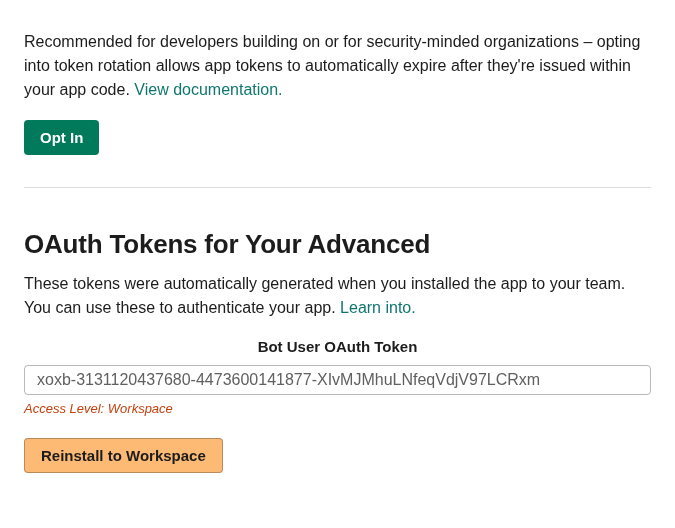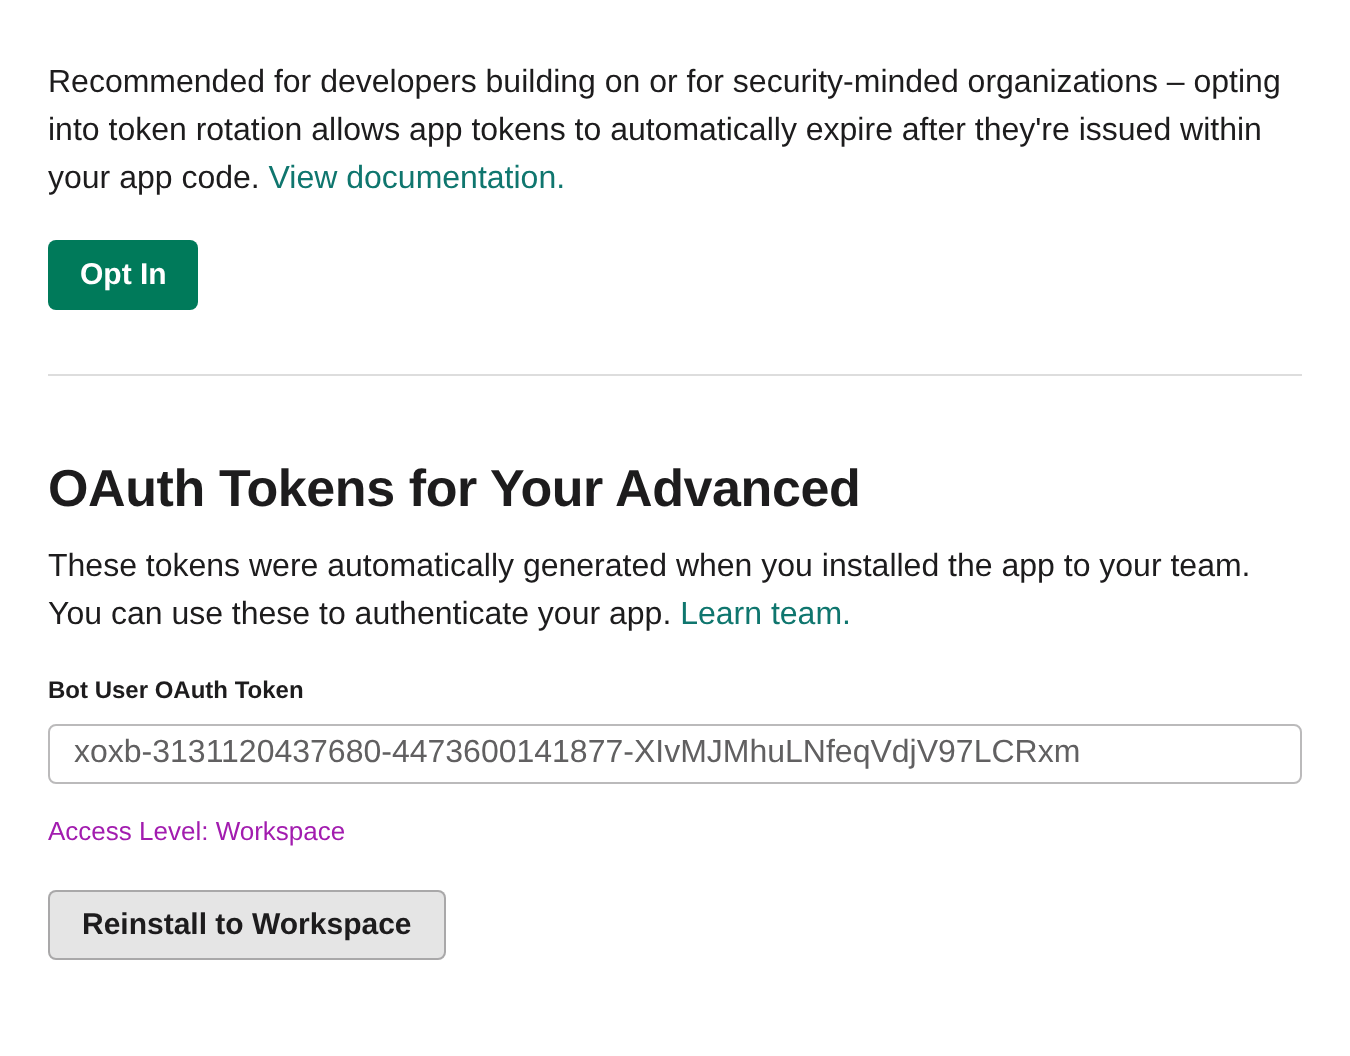--- a/index.html
+++ b/index.html
@@ -37,46 +37,47 @@
       color: #fff;
       font-size: 15px;
       font-weight: 700;
       border: none;
       border-radius: 4px;
       padding: 9px 16px;
       cursor: pointer;
     }
     .btn-secondary {
       display: inline-block;
-      background: #e5e5e5;
+      background: #fdba74;
       color: #1d1c1d;
       font-size: 15px;
       font-weight: 700;
       border: 1px solid rgba(29,28,29,0.3);
       border-radius: 4px;
       padding: 8px 16px;
       cursor: pointer;
     }
     hr {
       border: none;
       border-top: 1px solid #ddd;
       margin: 32px 0 40px 0;
     }
     .field-label {
-      font-size: 12px;
+      font-size: 15px;
       font-weight: 700;
       margin-bottom: 10px;
+      text-align: center;
     }
     .token-row {
       display: flex;
       align-items: center;
       border: 1px solid rgba(29,28,29,0.3);
       border-radius: 4px;
       padding: 5px 18px 5px 12px;
-      margin-bottom: 16px;
+      margin-bottom: 6px;
     }
     .token-input {
       flex: 1;
       border: none;
       font-size: 16px;
       color: #616061;
       outline: none;
       background: transparent;
       font-family: inherit;
     }
@@ -85,40 +86,41 @@
       border: 1px solid rgba(29,28,29,0.3);
       border-radius: 4px;
       font-size: 13px;
       font-weight: 700;
       padding: 5px 10px;
       cursor: pointer;
       color: #1d1c1d;
     }
     .access-level {
       font-size: 13px;
-      color: #a21caf;
+      color: #c2410c;
       margin-bottom: 22px;
+      font-style: italic;
     }
   </style>
 </head>
 <body>
 
 <section>
   <p class="description">
     <span>Recommended for developers building on or for security-minded organizations – opting into token rotation allows app tokens to automatically expire after they're issued within your app code. </span><a href="#">View documentation.</a>
   </p>
   <button class="btn-primary">Opt In</button>
 </section>
 
 <hr>
 
 <section>
   <h2>OAuth Tokens for Your Advanced</h2>
   <p class="description">
-    <span>These tokens were automatically generated when you installed the app to your team. You can use these to authenticate your app. </span><a href="#">Learn team.</a>
+    <span>These tokens were automatically generated when you installed the app to your team. You can use these to authenticate your app. </span><a href="#">Learn into.</a>
   </p>
 
   <div class="field-label">Bot User OAuth Token</div>
 
   <div class="token-row">
     <input type="text" class="token-input" readonly="" value="xoxb-3131120437680-4473600141877-XIvMJMhuLNfeqVdjV97LCRxm" style="">
   </div>
 
   <div class="access-level">Access Level: Workspace</div>
 

